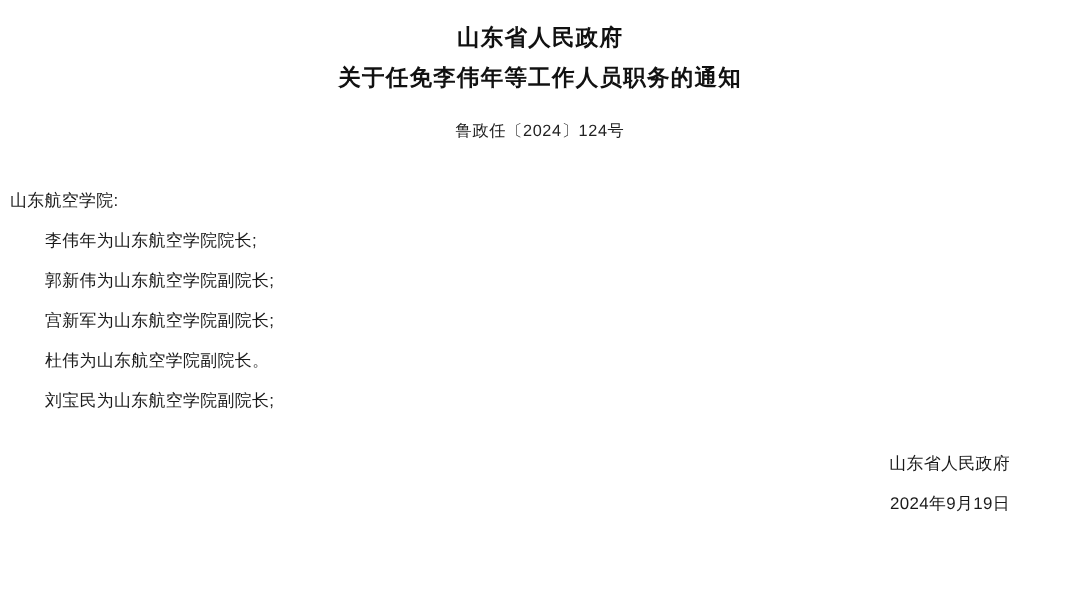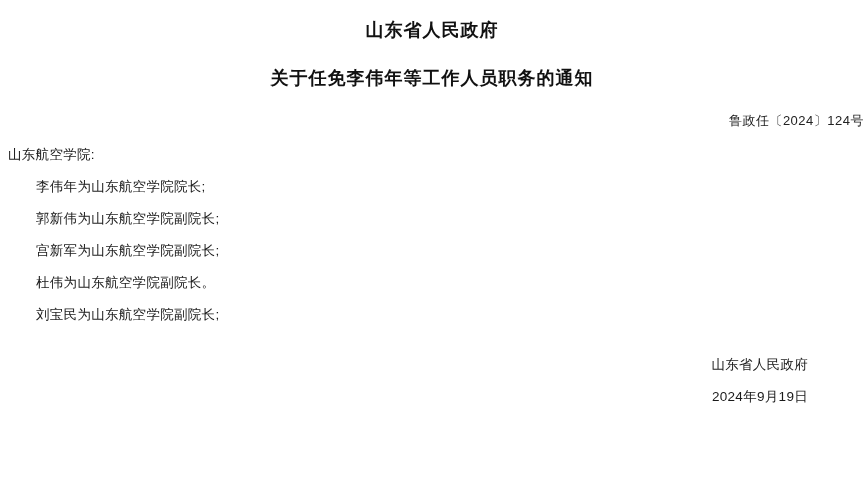--- a/index.html
+++ b/index.html
@@ -25,31 +25,31 @@
     text-align: center;
     font-size: 18px;
     font-weight: bold;
     letter-spacing: 1px;
     color: #111111;
   }
   .title-line-1 {
     margin-top: 18px;
   }
   .title-line-2 {
-    margin-top: 24px;
+    margin-top: 8px;
   }
   .doc-number {
-    text-align: right;
+    text-align: center;
     font-size: 13px;
     color: #222222;
     margin-top: 22px;
     letter-spacing: 0.5px;
   }
   .body-block {
-    margin-top: 16px;
+    margin-top: 38px;
     padding: 0 30px 0 8px;
   }
   .addressee {
     font-size: 13.5px;
     color: #1a1a1a;
     margin: 0 0 14px 0;
     letter-spacing: 0.3px;
   }
   .para {
     font-size: 13.5px;

